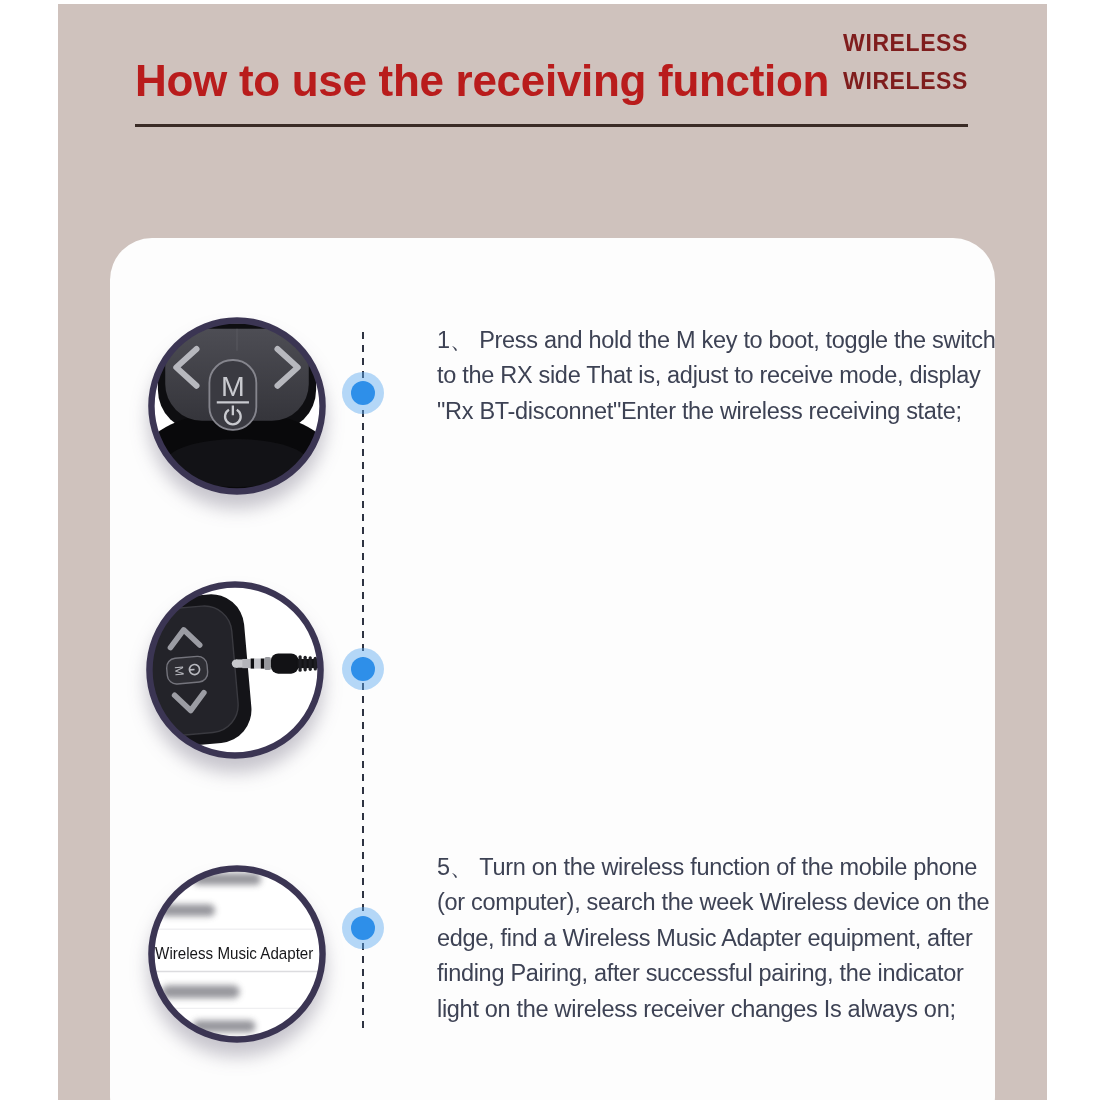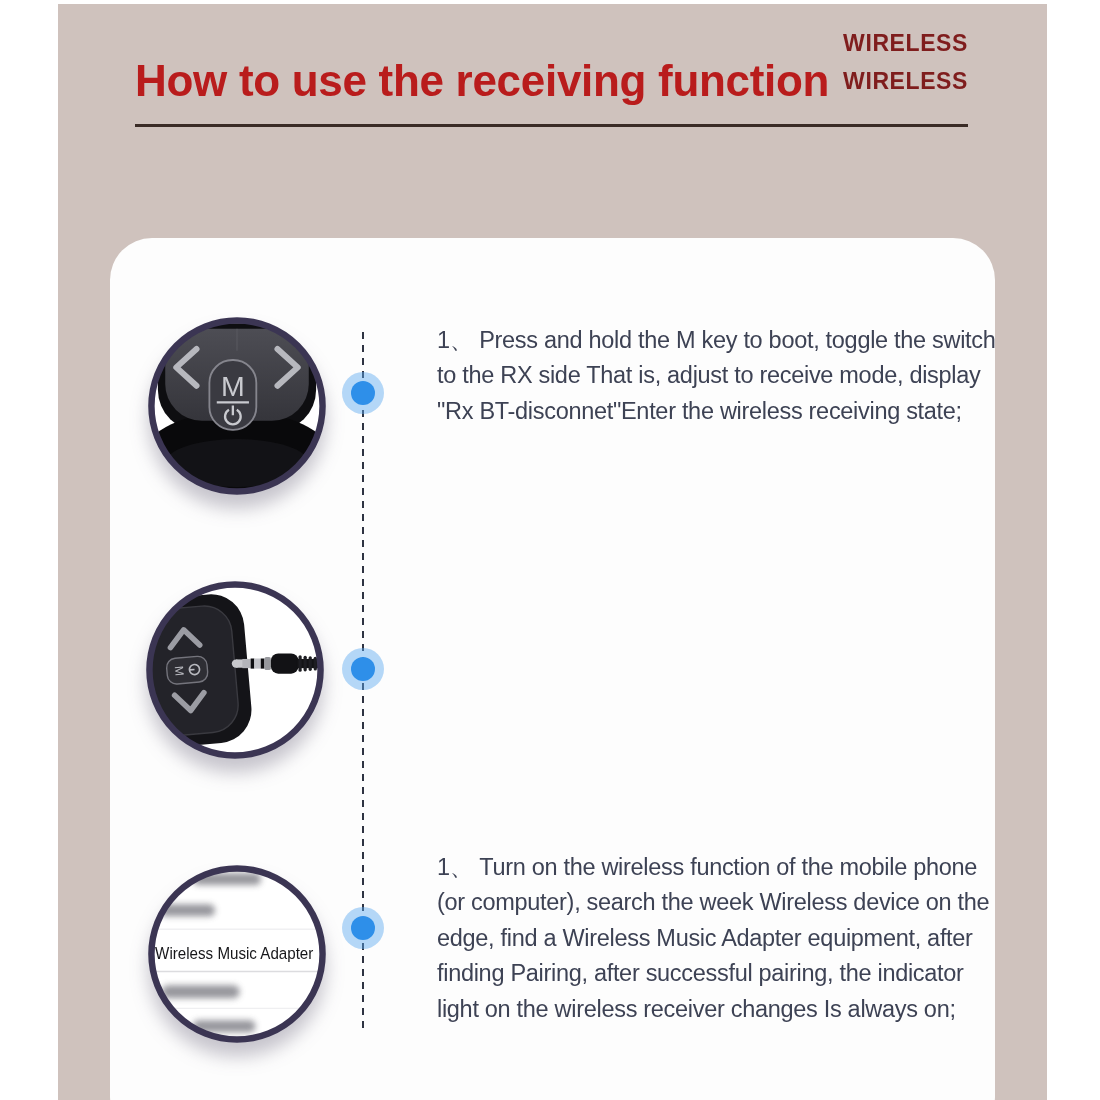--- a/index.html
+++ b/index.html
@@ -183,20 +183,20 @@
           <line x1="12" y1="159" x2="190" y2="159" stroke="#e9e9ec" stroke-width="1"></line>
           <text x="11" y="105" font-size="18" fill="#17171a" textLength="172" lengthAdjust="spacingAndGlyphs">Wireless Music Adapter</text>
         </g>
         <circle cx="100" cy="100" r="93" fill="none" stroke="#3b3553" stroke-width="7"></circle>
       </svg>
     </div>
 
     <div class="step-text t1">1、 Press and hold the M key to boot, toggle the switch
 to the RX side That is, adjust to receive mode, display
 "Rx BT-disconnet"Enter the wireless receiving state;</div>
-    <div class="step-text t3">1、 Turn on the wireless function of the mobile phone
+    <div class="step-text t3">5、 Turn on the wireless function of the mobile phone
 (or computer), search the week Wireless device on the
 edge, find a Wireless Music Adapter equipment, after
 finding Pairing, after successful pairing, the indicator
 light on the wireless receiver changes Is always on;</div>
 
   </div>
 </div>
 
 </body></html>

